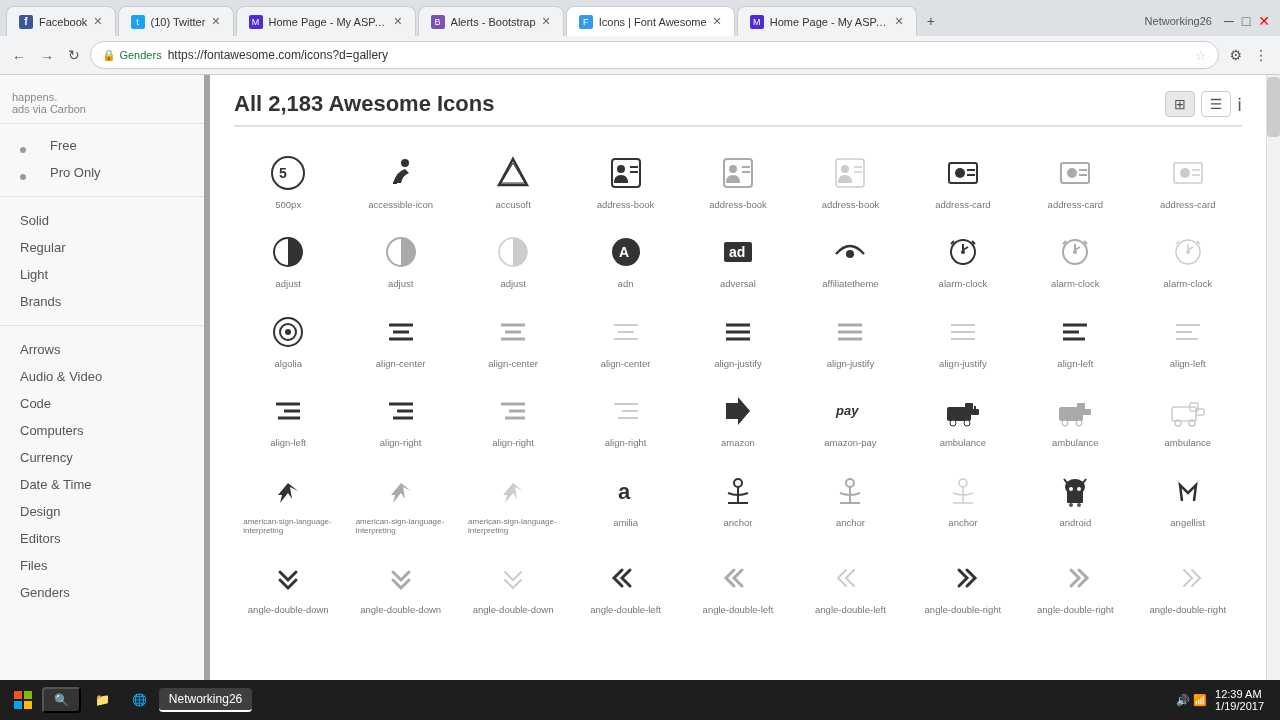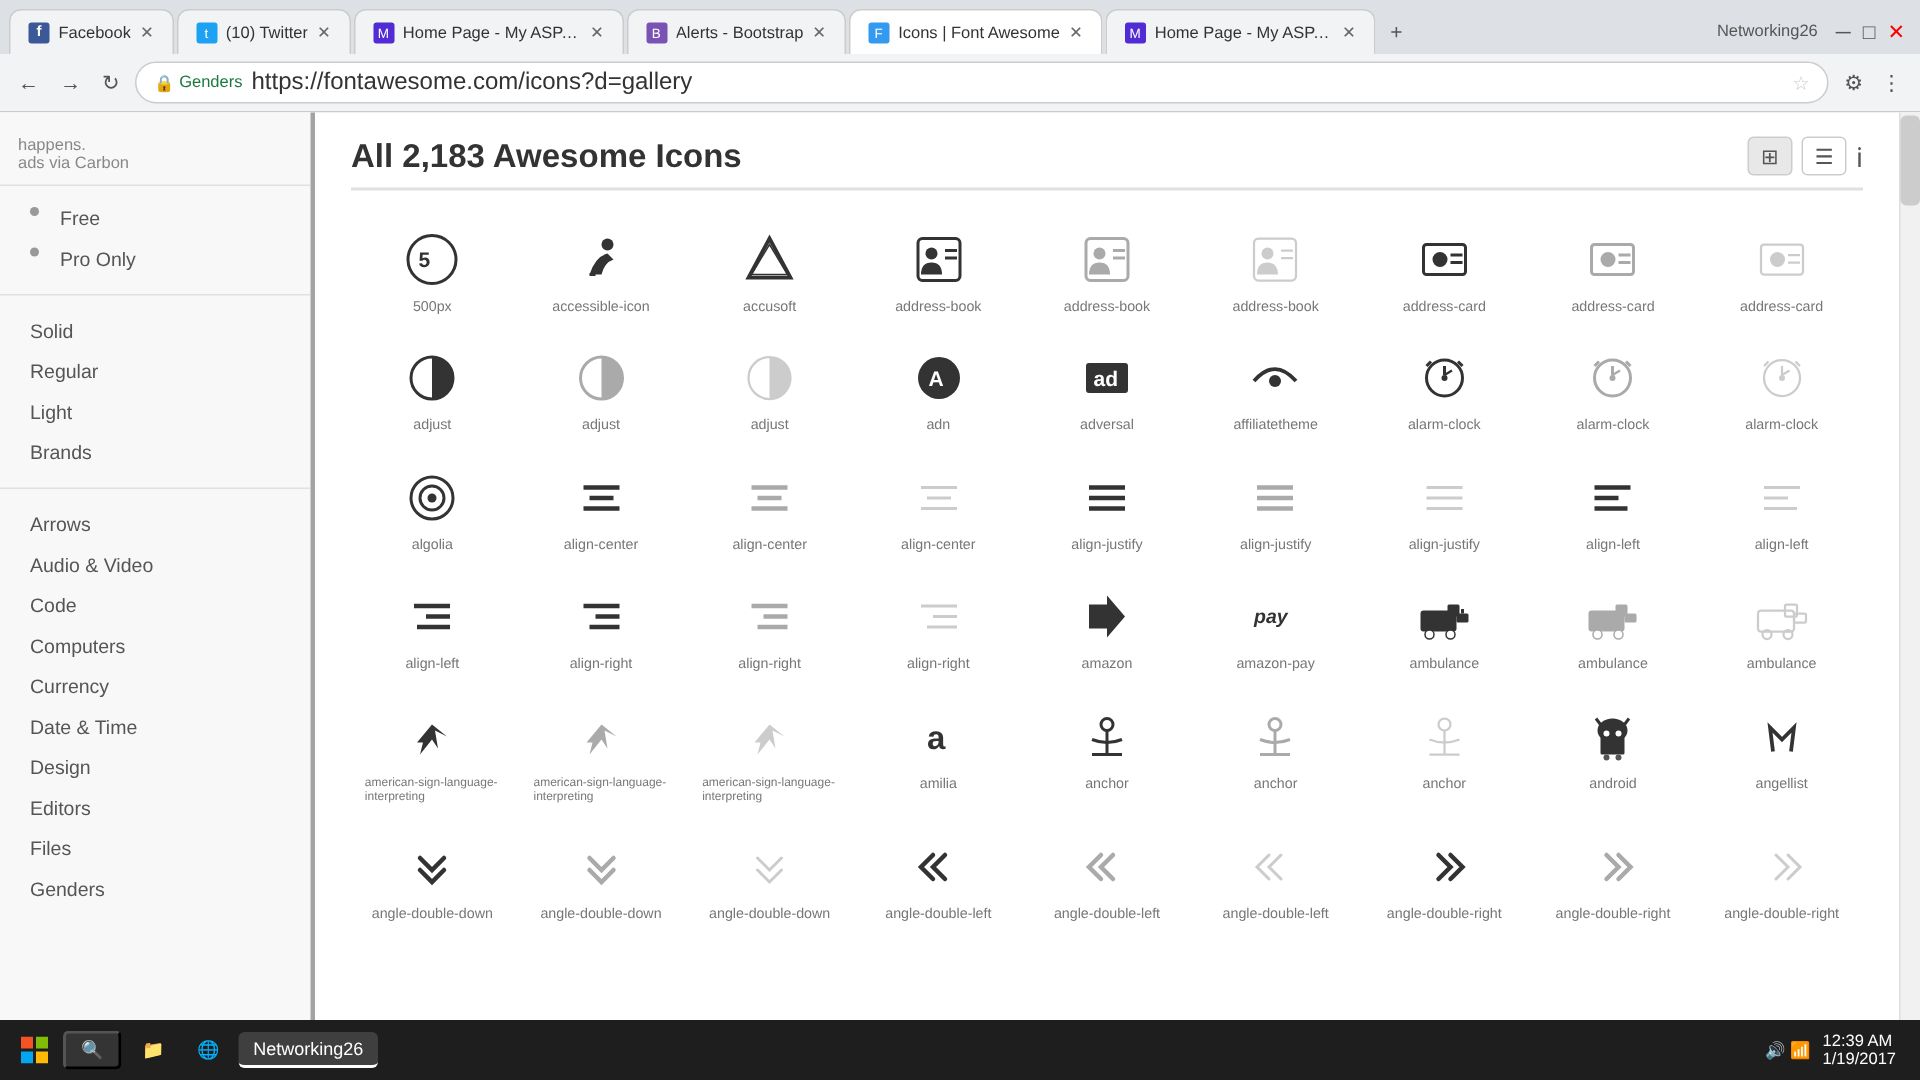--- a/index.html
+++ b/index.html
@@ -10,31 +10,31 @@
     .tab-bar { display: flex; align-items: center; background: #dde1e6; padding: 6px 6px 0; height: 36px; }
     .tab { display: flex; align-items: center; padding: 0 12px; height: 30px; border-radius: 8px 8px 0 0; font-size: 12px; background: #f1f3f4; border: 1px solid #ccc; border-bottom: none; max-width: 180px; overflow: hidden; white-space: nowrap; cursor: pointer; margin-right: 2px; }
     .tab.active { background: #fff; }
     .tab-favicon { width: 14px; height: 14px; margin-right: 6px; border-radius: 2px; }
     .tab-title { font-size: 11px; color: #333; flex: 1; overflow: hidden; text-overflow: ellipsis; }
     .tab-close { margin-left: 6px; font-size: 11px; color: #666; cursor: pointer; }
     .nav-bar { display: flex; align-items: center; padding: 4px 8px; height: 38px; background: #f1f3f4; gap: 6px; }
     .nav-btn { background: none; border: none; cursor: pointer; padding: 4px; border-radius: 4px; color: #555; font-size: 14px; }
     .address-bar { flex: 1; display: flex; align-items: center; background: #fff; border: 1px solid #ccc; border-radius: 20px; padding: 4px 12px; height: 28px; font-size: 12px; color: #333; gap: 6px; }
     .secure-badge { color: #1a7a3c; font-size: 11px; display: flex; align-items: center; gap: 3px; }
-    .address-text { color: #333; font-size: 16px; flex: 1; }
+    .address-text { color: #333; font-size: 12px; flex: 1; }
     .nav-icons { display: flex; gap: 4px; }
     .nav-icon-btn { background: none; border: none; cursor: pointer; padding: 4px; color: #555; font-size: 14px; }
 
     
     .app-body { display: flex; height: calc(720px - 74px); background: #fff; }
 
     
-    .sidebar { width: 210px; min-width: 210px; background: #f8f8f8; border-right: 3px solid #a3a3a3; overflow-y: auto; padding: 8px 0; font-size: 13px; }
+    .sidebar { width: 210px; min-width: 210px; background: #f8f8f8; border-right: 6px solid #a3a3a3; overflow-y: auto; padding: 8px 0; font-size: 13px; }
     .sidebar-section { padding: 4px 0; }
-    .sidebar-item { padding: 6px 20px; cursor: pointer; color: #555; display: flex; align-items: flex-start; gap: 10px; }
+    .sidebar-item { padding: 6px 20px; cursor: pointer; color: #555; display: flex; align-items: flex-end; gap: 20px; }
     .sidebar-divider { height: 1px; background: #e0e0e0; margin: 6px 0; }
     .sidebar-dot { width: 6px; height: 6px; border-radius: 50%; background: #999; margin-right: 4px; }
     .sidebar-label { font-size: 13px; }
     
     .sidebar-ad { padding: 8px 12px; font-size: 11px; color: #888; border-bottom: 1px solid #e0e0e0; margin-bottom: 4px; }
 
     
     .main-content { flex: 1; overflow-y: auto; padding: 16px 24px; }
     .content-header { display: flex; align-items: center; justify-content: space-between; margin-bottom: 16px; padding-bottom: 8px; border-bottom: 2px solid #e0e0e0; }
     .content-title { font-size: 22px; font-weight: 600; color: #333; }

